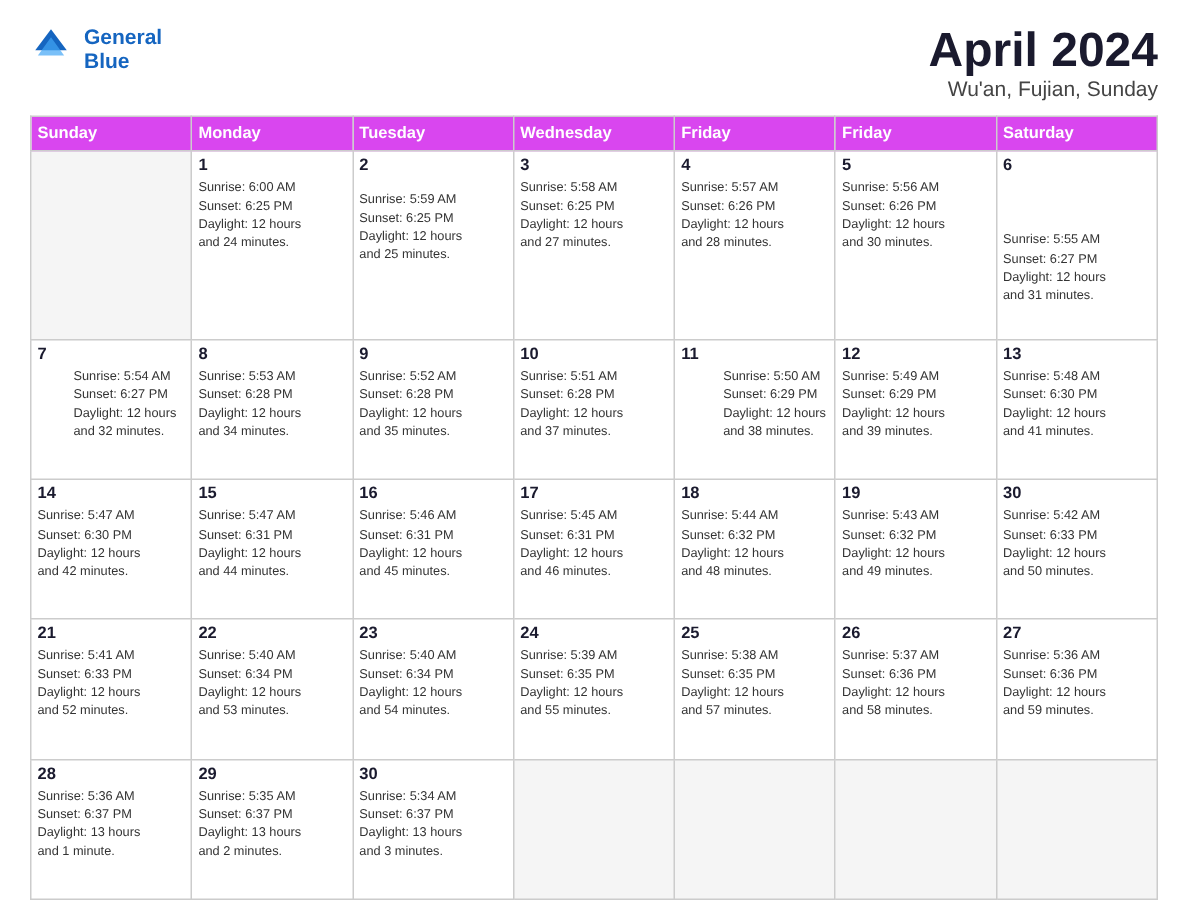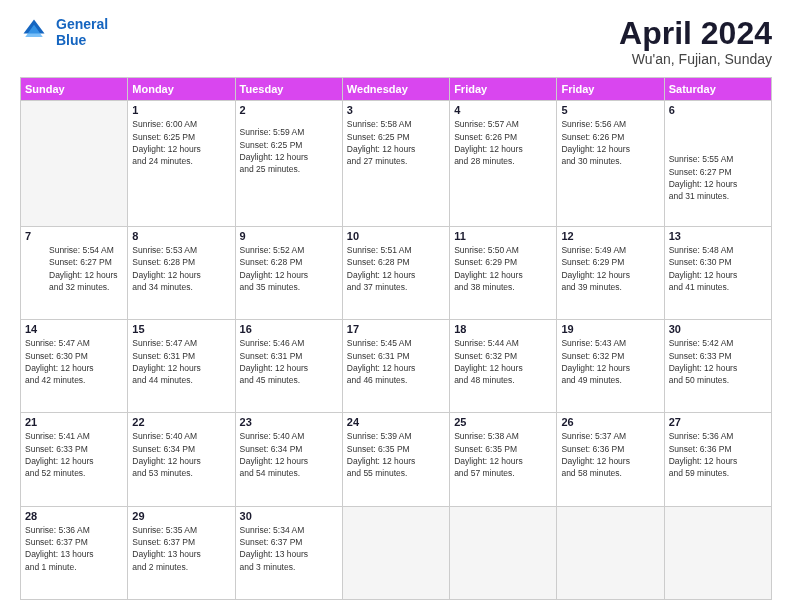--- a/index.html
+++ b/index.html
@@ -188,21 +188,21 @@
           </td>
           <td>
             <div class="day-number">10</div>
             <div class="day-info" style="white-space: pre-line;">Sunrise: 5:51 AM
 Sunset: 6:28 PM
 Daylight: 12 hours
 and 37 minutes.</div>
           </td>
           <td>
             <div class="day-number">11</div>
-            <div class="day-info" style="white-space: pre-line;">Sunrise: 5:50 AM
+            <div class="day-info" style="white-space: pre-line; margin-left: 28px;">Sunrise: 5:50 AM
 Sunset: 6:29 PM
 Daylight: 12 hours
 and 38 minutes.</div>
           </td>
           <td>
             <div class="day-number">12</div>
             <div class="day-info" style="white-space: pre-line;">Sunrise: 5:49 AM
 Sunset: 6:29 PM
 Daylight: 12 hours
 and 39 minutes.</div>

